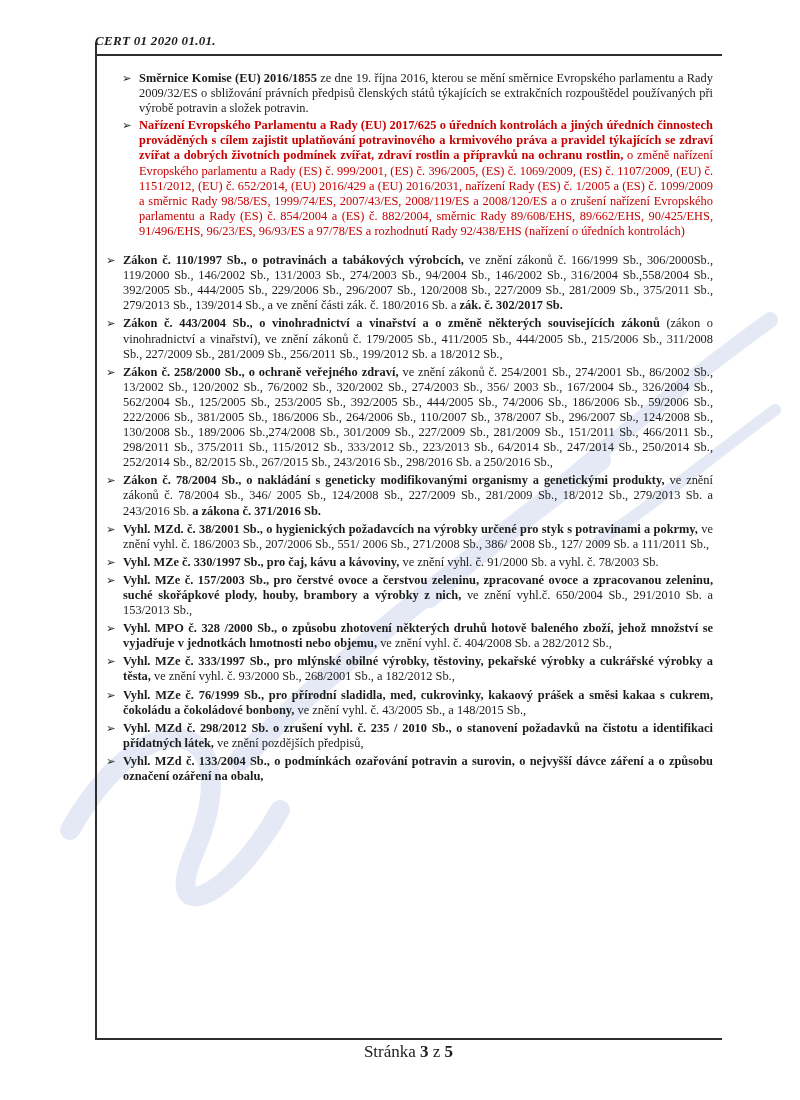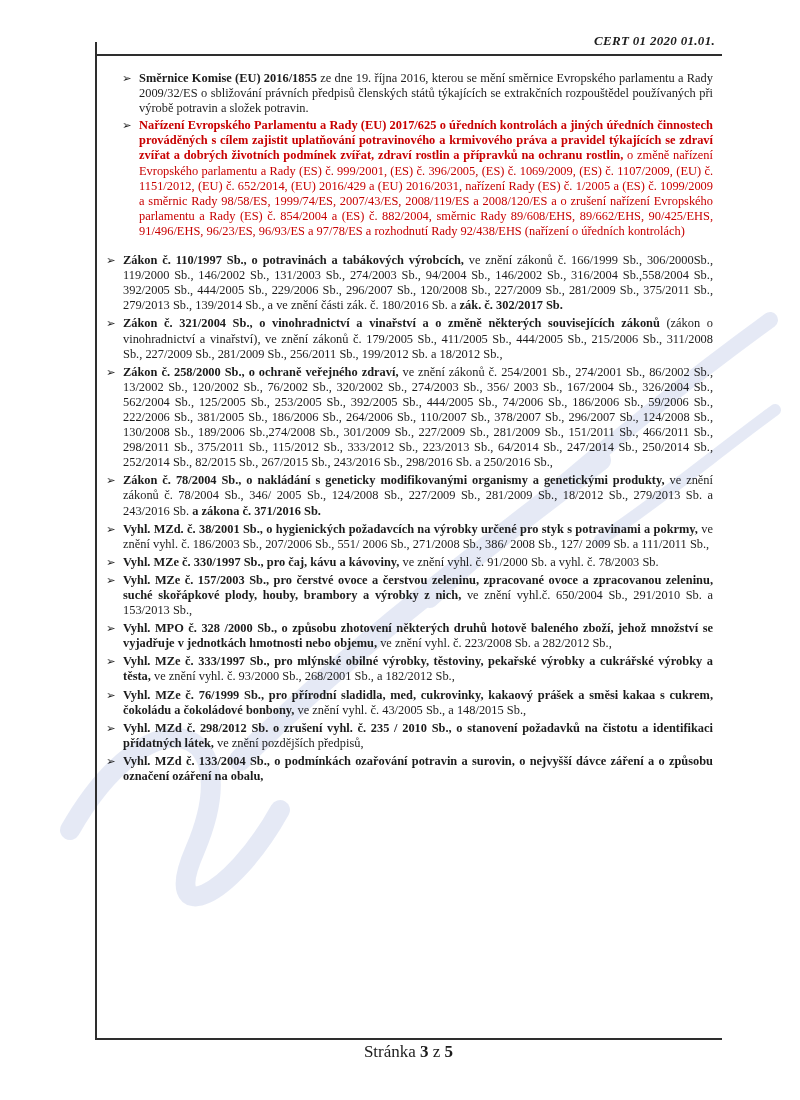--- a/index.html
+++ b/index.html
@@ -12,21 +12,21 @@
     overflow:hidden;
   }
   .watermark { position:absolute; left:0; top:0; z-index:0; pointer-events:none; }
   .sheet { position:absolute; inset:0; z-index:1; }
   .rule { position:absolute; background:var(--rule, #2e2e2e); }
   .rule-top    { left:95px;  top:54px;   width:627px; height:1.5px; }
   .rule-left   { left:95px;  top:42px;   width:1.5px; height:998px; }
   .rule-bottom { left:95px;  top:1038px; width:627px; height:1.5px; }
   .doc-ref {
     position:absolute; left:95px; top:33px; width:622px;
-    text-align:right; font-style:italic; font-weight:bold;
+    text-align:left; font-style:italic; font-weight:bold;
     font-size:13px; letter-spacing:0.3px; padding-right:2px;
   }
   .content { position:absolute; left:95px; top:71px; width:621px; }
   ul.reg-list { list-style:none; }
   .reg-list li {
     position:relative;
     text-align:justify;
     font-size:12.4px;
     line-height:15.1px;
     margin-bottom:2px;
@@ -63,27 +63,27 @@
   <div class="rule rule-left"></div>
   <div class="rule rule-bottom"></div>
 
   <div class="content">
     <ul class="reg-list list-top">
         <li><span class="marker">➢</span><span class="b">Směrnice Komise (EU) 2016/1855 </span><span>ze dne 19. října 2016, kterou se mění směrnice Evropského parlamentu a Rady 2009/32/ES o sbližování právních předpisů členských států týkajících se extrakčních rozpouštědel používaných při výrobě potravin a složek potravin.</span></li>
         <li class="red"><span class="marker">➢</span><span class="b">Nařízení Evropského Parlamentu a Rady (EU) 2017/625 o úředních kontrolách a jiných úředních činnostech prováděných s cílem zajistit uplatňování potravinového a krmivového práva a pravidel týkajících se zdraví zvířat a dobrých životních podmínek zvířat, zdraví rostlin a přípravků na ochranu rostlin, </span><span>o změně nařízení Evropského parlamentu a Rady (ES) č. 999/2001, (ES) č. 396/2005, (ES) č. 1069/2009, (ES) č. 1107/2009, (EU) č. 1151/2012, (EU) č. 652/2014, (EU) 2016/429 a (EU) 2016/2031, nařízení Rady (ES) č. 1/2005 a (ES) č. 1099/2009 a směrnic Rady 98/58/ES, 1999/74/ES, 2007/43/ES, 2008/119/ES a 2008/120/ES a o zrušení nařízení Evropského parlamentu a Rady (ES) č. 854/2004 a (ES) č. 882/2004, směrnic Rady 89/608/EHS, 89/662/EHS, 90/425/EHS, 91/496/EHS, 96/23/ES, 96/93/ES a 97/78/ES a rozhodnutí Rady 92/438/EHS (nařízení o úředních kontrolách)</span></li>
       </ul>
     <ul class="reg-list list-main">
         <li><span class="marker">➢</span><span class="b">Zákon č. 110/1997 Sb., o potravinách a tabákových výrobcích, </span><span>ve znění zákonů č. 166/1999 Sb., 306/2000Sb., 119/2000 Sb., 146/2002 Sb., 131/2003 Sb., 274/2003 Sb., 94/2004 Sb., 146/2002 Sb., 316/2004 Sb.,558/2004 Sb., 392/2005 Sb., 444/2005 Sb., 229/2006 Sb., 296/2007 Sb., 120/2008 Sb., 227/2009 Sb., 281/2009 Sb., 375/2011 Sb., 279/2013 Sb., 139/2014 Sb., a ve znění části zák. č. 180/2016 Sb. a </span><span class="b">zák. č. 302/2017 Sb.</span></li>
-        <li><span class="marker">➢</span><span class="b">Zákon č. 321/2004 Sb., o vinohradnictví a vinařství a o změně některých souvisejících zákonů </span><span>(zákon o vinohradnictví a vinařství), ve znění zákonů č. 179/2005 Sb., 411/2005 Sb., 444/2005 Sb., 215/2006 Sb., 311/2008 Sb., 227/2009 Sb., 281/2009 Sb., 256/2011 Sb., 199/2012 Sb. a 18/2012 Sb.,</span></li>
+        <li><span class="marker">➢</span><span class="b">Zákon č. 443/2004 Sb., o vinohradnictví a vinařství a o změně některých souvisejících zákonů </span><span>(zákon o vinohradnictví a vinařství), ve znění zákonů č. 179/2005 Sb., 411/2005 Sb., 444/2005 Sb., 215/2006 Sb., 311/2008 Sb., 227/2009 Sb., 281/2009 Sb., 256/2011 Sb., 199/2012 Sb. a 18/2012 Sb.,</span></li>
         <li><span class="marker">➢</span><span class="b">Zákon č. 258/2000 Sb., o ochraně veřejného zdraví, </span><span>ve znění zákonů č. 254/2001 Sb., 274/2001 Sb., 86/2002 Sb., 13/2002 Sb., 120/2002 Sb., 76/2002 Sb., 320/2002 Sb., 274/2003 Sb.,  356/ 2003 Sb., 167/2004 Sb., 326/2004 Sb.,  562/2004 Sb., 125/2005 Sb., 253/2005 Sb., 392/2005 Sb.,  444/2005 Sb., 74/2006 Sb., 186/2006 Sb., 59/2006 Sb., 222/2006 Sb., 381/2005 Sb., 186/2006 Sb., 264/2006 Sb., 110/2007 Sb., 378/2007 Sb.,  296/2007 Sb., 124/2008 Sb., 130/2008 Sb., 189/2006 Sb.,274/2008 Sb., 301/2009 Sb., 227/2009 Sb., 281/2009 Sb., 151/2011 Sb., 466/2011 Sb., 298/2011 Sb., 375/2011 Sb., 115/2012 Sb., 333/2012 Sb., 223/2013 Sb., 64/2014 Sb., 247/2014 Sb., 250/2014 Sb., 252/2014 Sb., 82/2015 Sb., 267/2015 Sb., 243/2016 Sb., 298/2016 Sb. a 250/2016 Sb.,</span></li>
         <li><span class="marker">➢</span><span class="b">Zákon č. 78/2004 Sb., o nakládání s geneticky modifikovanými organismy a genetickými produkty, </span><span>ve znění zákonů č. 78/2004 Sb., 346/ 2005 Sb., 124/2008 Sb., 227/2009 Sb., 281/2009 Sb., 18/2012 Sb., 279/2013 Sb. a 243/2016 Sb. </span><span class="b">a zákona č. 371/2016 Sb.</span></li>
         <li><span class="marker">➢</span><span class="b">Vyhl. MZd. č. 38/2001 Sb., o hygienických požadavcích na výrobky určené pro styk s potravinami a pokrmy, </span><span>ve znění vyhl. č. 186/2003 Sb., 207/2006 Sb., 551/ 2006 Sb., 271/2008 Sb., 386/ 2008 Sb., 127/ 2009 Sb. a  111/2011 Sb.,</span></li>
         <li><span class="marker">➢</span><span class="b">Vyhl. MZe č. 330/1997 Sb., pro čaj, kávu a kávoviny, </span><span>ve znění vyhl. č. 91/2000 Sb. a vyhl. č. 78/2003 Sb.</span></li>
         <li><span class="marker">➢</span><span class="b">Vyhl. MZe č. 157/2003 Sb., pro čerstvé ovoce a čerstvou zeleninu, zpracované ovoce a zpracovanou zeleninu, suché skořápkové plody, houby, brambory a výrobky z nich, </span><span>ve znění vyhl.č. 650/2004 Sb., 291/2010 Sb. a 153/2013 Sb.,</span></li>
-        <li><span class="marker">➢</span><span class="b">Vyhl. MPO č. 328 /2000 Sb., o způsobu zhotovení některých druhů hotově baleného zboží, jehož množství se vyjadřuje v jednotkách hmotnosti nebo objemu, </span><span>ve znění vyhl. č. 223/2008 Sb. a 282/2012 Sb.,</span></li>
+        <li><span class="marker">➢</span><span class="b">Vyhl. MPO č. 328 /2000 Sb., o způsobu zhotovení některých druhů hotově baleného zboží, jehož množství se vyjadřuje v jednotkách hmotnosti nebo objemu, </span><span>ve znění vyhl. č. 404/2008 Sb. a 282/2012 Sb.,</span></li>
         <li><span class="marker">➢</span><span class="b">Vyhl. MZe č. 333/1997 Sb., pro mlýnské obilné výrobky, těstoviny, pekařské výrobky a cukrářské výrobky a těsta, </span><span>ve znění vyhl. č. 93/2000 Sb., 268/2001 Sb., a 182/2012 Sb.,</span></li>
         <li><span class="marker">➢</span><span class="b">Vyhl. MZe č. 76/1999 Sb., pro přírodní sladidla, med, cukrovinky, kakaový prášek a směsi kakaa s cukrem, čokoládu a čokoládové bonbony, </span><span>ve znění vyhl. č. 43/2005 Sb., a 148/2015 Sb.,</span></li>
         <li><span class="marker">➢</span><span class="b">Vyhl. MZd č. 298/2012 Sb. o zrušení vyhl. č. 235 / 2010 Sb., o stanovení požadavků na čistotu a identifikaci přídatných látek, </span><span>ve znění pozdějších předpisů,</span></li>
         <li><span class="marker">➢</span><span class="b">Vyhl. MZd č. 133/2004 Sb., o podmínkách ozařování potravin a surovin, o nejvyšší dávce záření a o způsobu označení ozáření na obalu,</span></li>
       </ul>
   </div>
 
   <div class="footer"><span>Stránka </span><span class="b">3</span><span> z </span><span class="b">5</span></div>
 </div>
 

